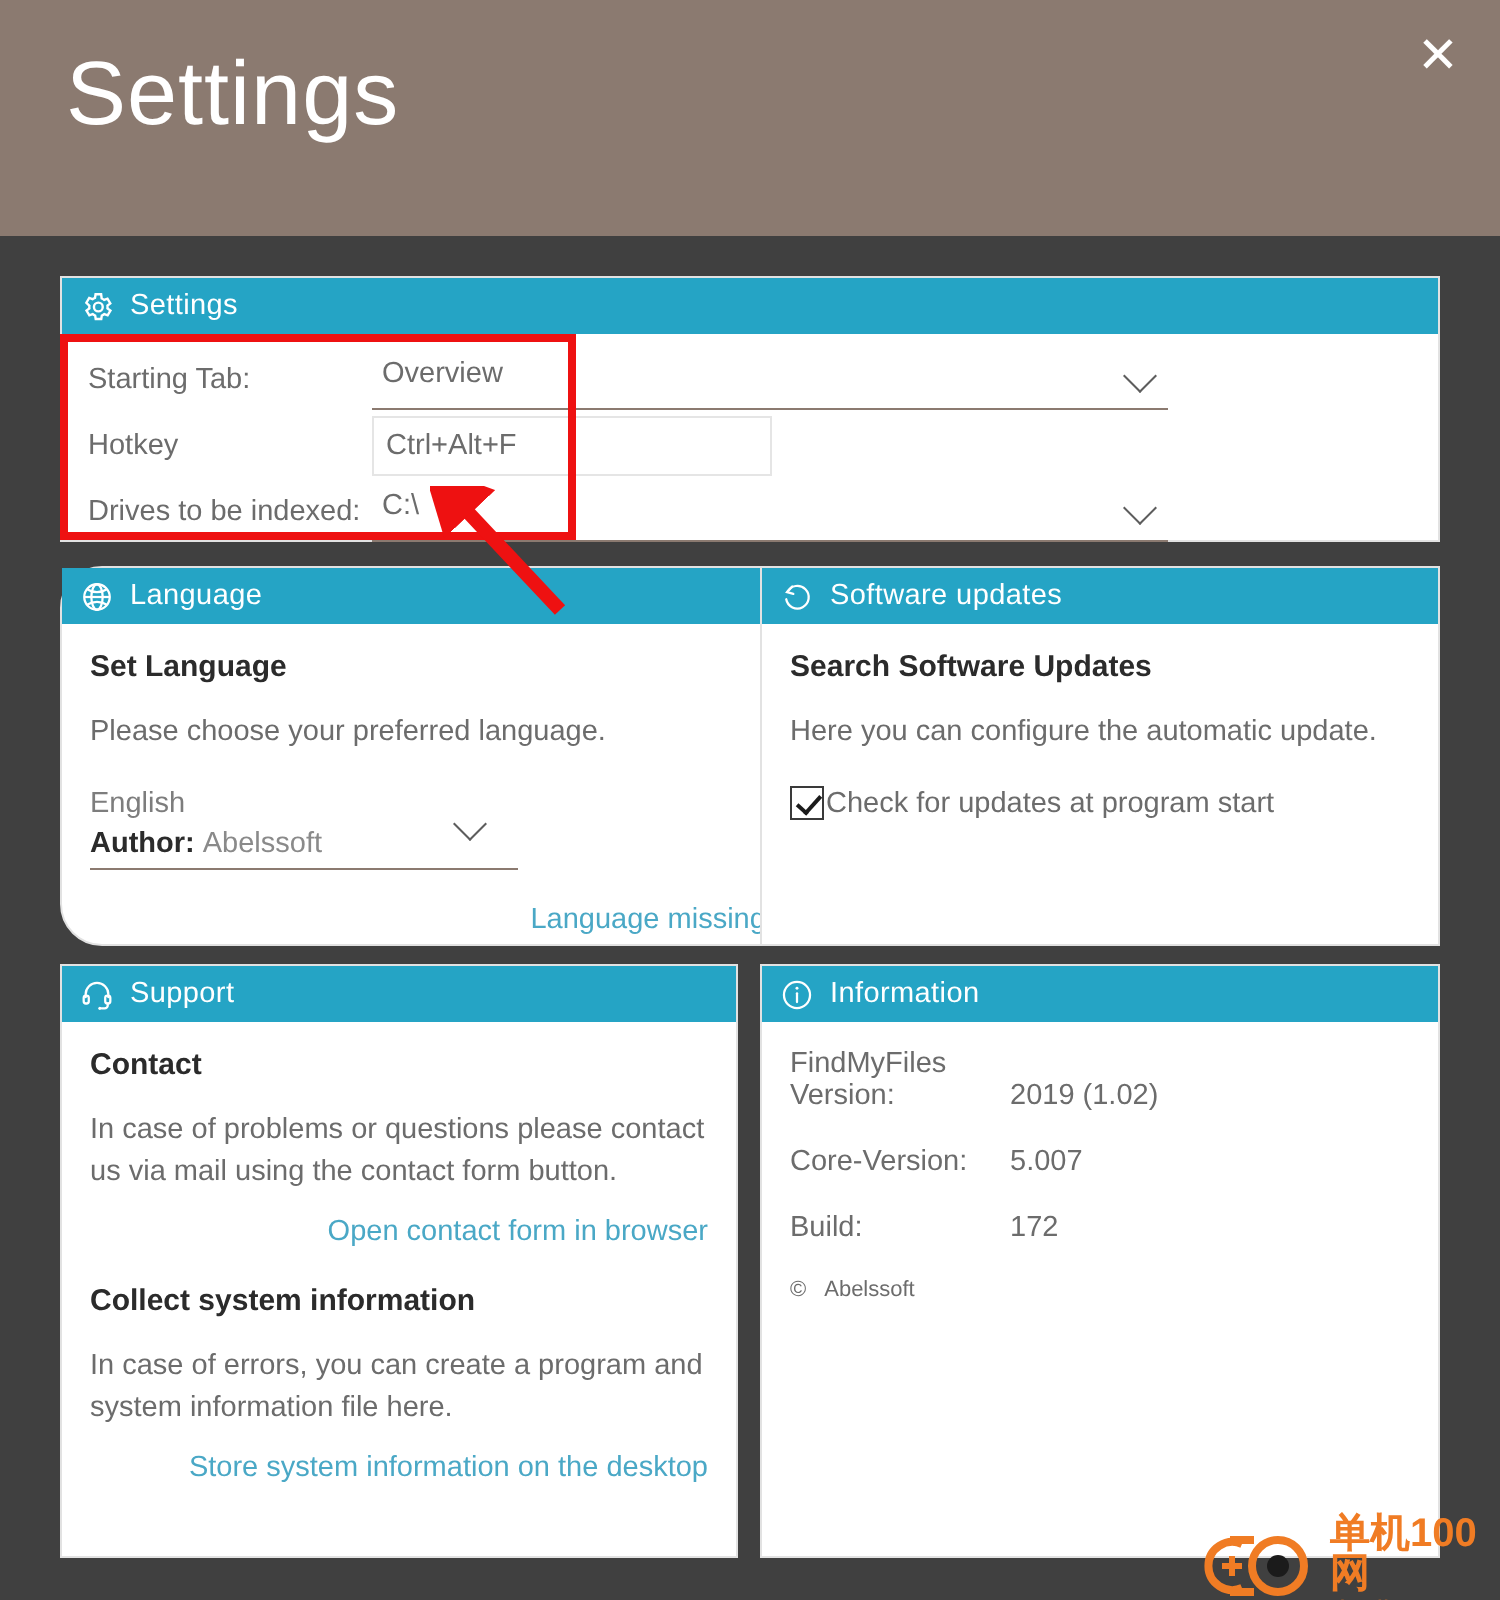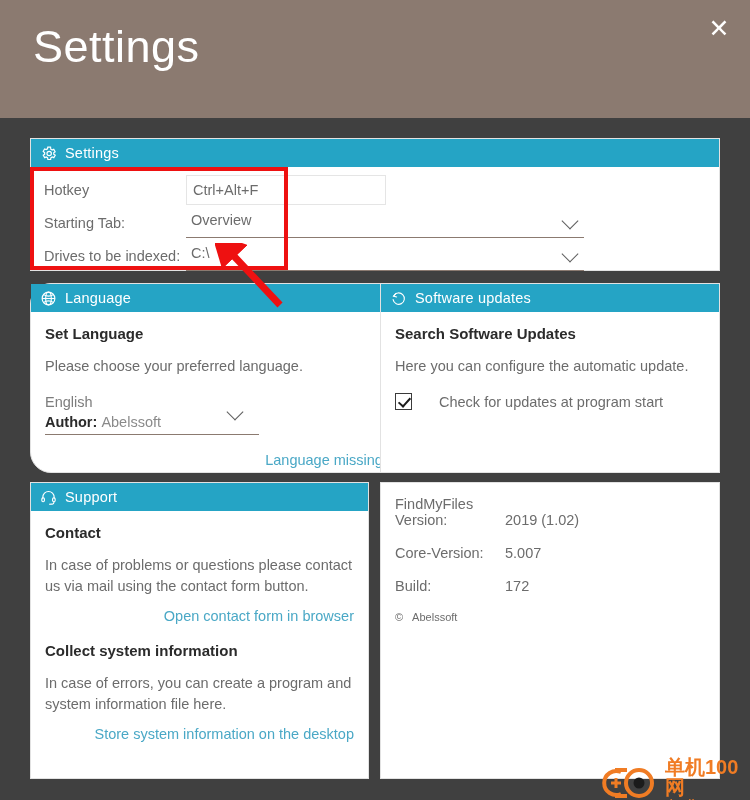--- a/index.html
+++ b/index.html
@@ -99,21 +99,21 @@
   }
   .lang-combo .lc-lang { font-size: 14.5px; color: #7d7d7d; line-height: 19px; }
   .lang-combo .lc-author {
     font-size: 14.5px; color: #2b2b2b; font-weight: bold; line-height: 20px;
   }
   .lang-combo .lc-author span { font-weight: normal; color: #8a8a8a; }
   .lang-combo .chev { right: 14px; top: 13px; }
 
   
   #panel-updates { left: 380px; top: 283px; width: 340px; height: 190px; }
-  .chk-row { display: flex; align-items: center; gap: 27px; }
+  .chk-row { display: flex; align-items: center; gap: 1px; }
   .chk-box {
     width: 17px; height: 17px; border: 1.4px solid #3a3a3a; background: #fff;
     position: relative; flex: none; cursor: pointer;
   }
   .chk-box::after {
     content: ""; position: absolute; left: 5px; top: 1px;
     width: 5px; height: 10px;
     border-right: 2px solid #1b1b1b; border-bottom: 2px solid #1b1b1b;
     transform: rotate(42deg);
   }
@@ -161,31 +161,31 @@
         <svg class="icon-svg" width="17" height="17" viewBox="0 0 24 24" fill="none" stroke="#ffffff" stroke-width="1.7">
           <path d="M19.4 13a7.6 7.6 0 0 0 0-2l2-1.5-2-3.4-2.3.9a7.6 7.6 0 0 0-1.8-1L14.9 3h-3.9l-.4 2.5a7.6 7.6 0 0 0-1.8 1L6.5 5.6l-2 3.4L6.6 11a7.6 7.6 0 0 0 0 2l-2 1.5 2 3.4 2.3-.9a7.6 7.6 0 0 0 1.8 1l.4 2.5h3.9l.4-2.5a7.6 7.6 0 0 0 1.8-1l2.3.9 2-3.4z"></path>
           <circle cx="12.95" cy="12" r="3.1"></circle>
         </svg>
       </span>
       <span class="ph-label">Settings</span>
     </div>
     <div class="settings-rows">
 
       <div class="srow">
-        <div class="srow-label">Hotkey</div>
-        <div class="field-wrap">
-          <input class="hotkey-input" type="text" value="Ctrl+Alt+F" style="">
-        </div>
-      </div>
-
-      <div class="srow">
         <div class="srow-label">Starting Tab:</div>
         <div class="combo combo-wide">
           <span class="combo-val">Overview</span>
           <span class="chev"></span>
+        </div>
+      </div>
+
+      <div class="srow">
+        <div class="srow-label">Hotkey</div>
+        <div class="field-wrap">
+          <input class="hotkey-input" type="text" value="Ctrl+Alt+F" style="">
         </div>
       </div>
 
       <div class="srow">
         <div class="srow-label">Drives to be indexed:</div>
         <div class="combo combo-wide">
           <span class="combo-val">C:\</span>
           <span class="chev"></span>
         </div>
       </div>
@@ -255,20 +255,30 @@
       <div class="sec-head">Contact</div>
       <div class="sec-text">In case of problems or questions please contact us via mail using the contact form button.</div>
       <a class="link">Open contact form in browser</a>
       <div class="sec-head">Collect system information</div>
       <div class="sec-text">In case of errors, you can create a program and system information file here.</div>
       <a class="link">Store system information on the desktop</a>
     </div>
   </div>
 
   <div class="panel" id="panel-info">
+    <div class="panel-header">
+      <span>
+        <svg class="icon-svg" width="17" height="17" viewBox="0 0 24 24" fill="none" stroke="#ffffff" stroke-width="1.6" stroke-linecap="round">
+          <circle cx="12" cy="12" r="9.2"></circle>
+          <line x1="12" y1="10.8" x2="12" y2="17"></line>
+          <circle cx="12" cy="7.3" r="1.05" fill="#ffffff" stroke="none"></circle>
+        </svg>
+      </span>
+      <span class="ph-label">Information</span>
+    </div>
     <div class="panel-body">
       <div class="info-app">FindMyFiles</div>
 
       <div class="info-line">
         <span class="info-key">Version:</span>
         <span class="info-val">2019 (1.02)</span>
       </div>
       <div class="info-line">
         <span class="info-key">Core-Version:</span>
         <span class="info-val">5.007</span>

